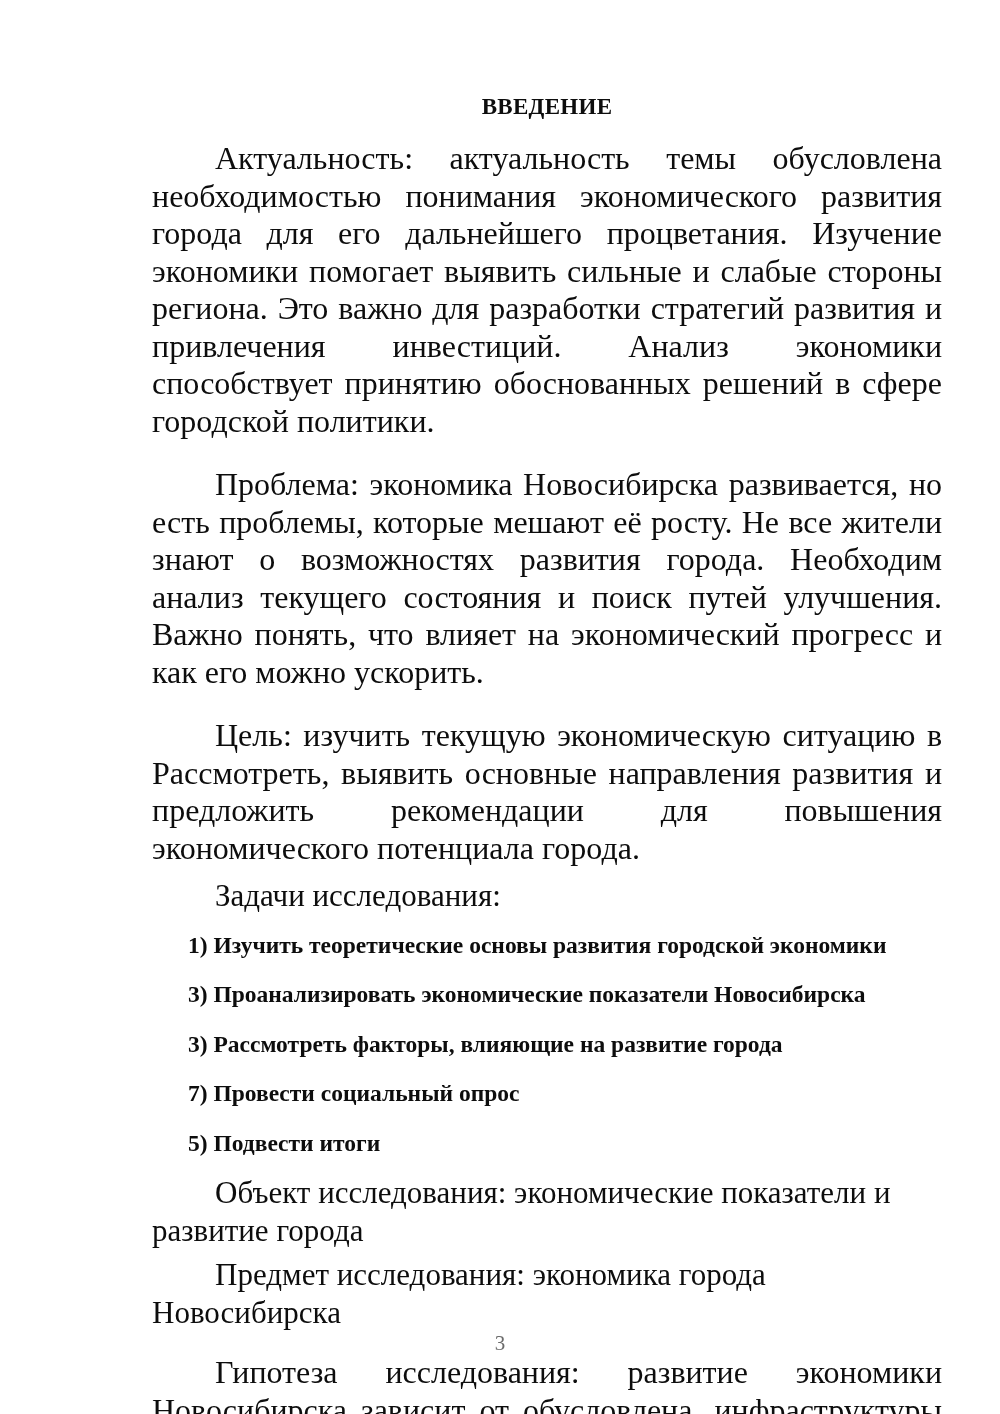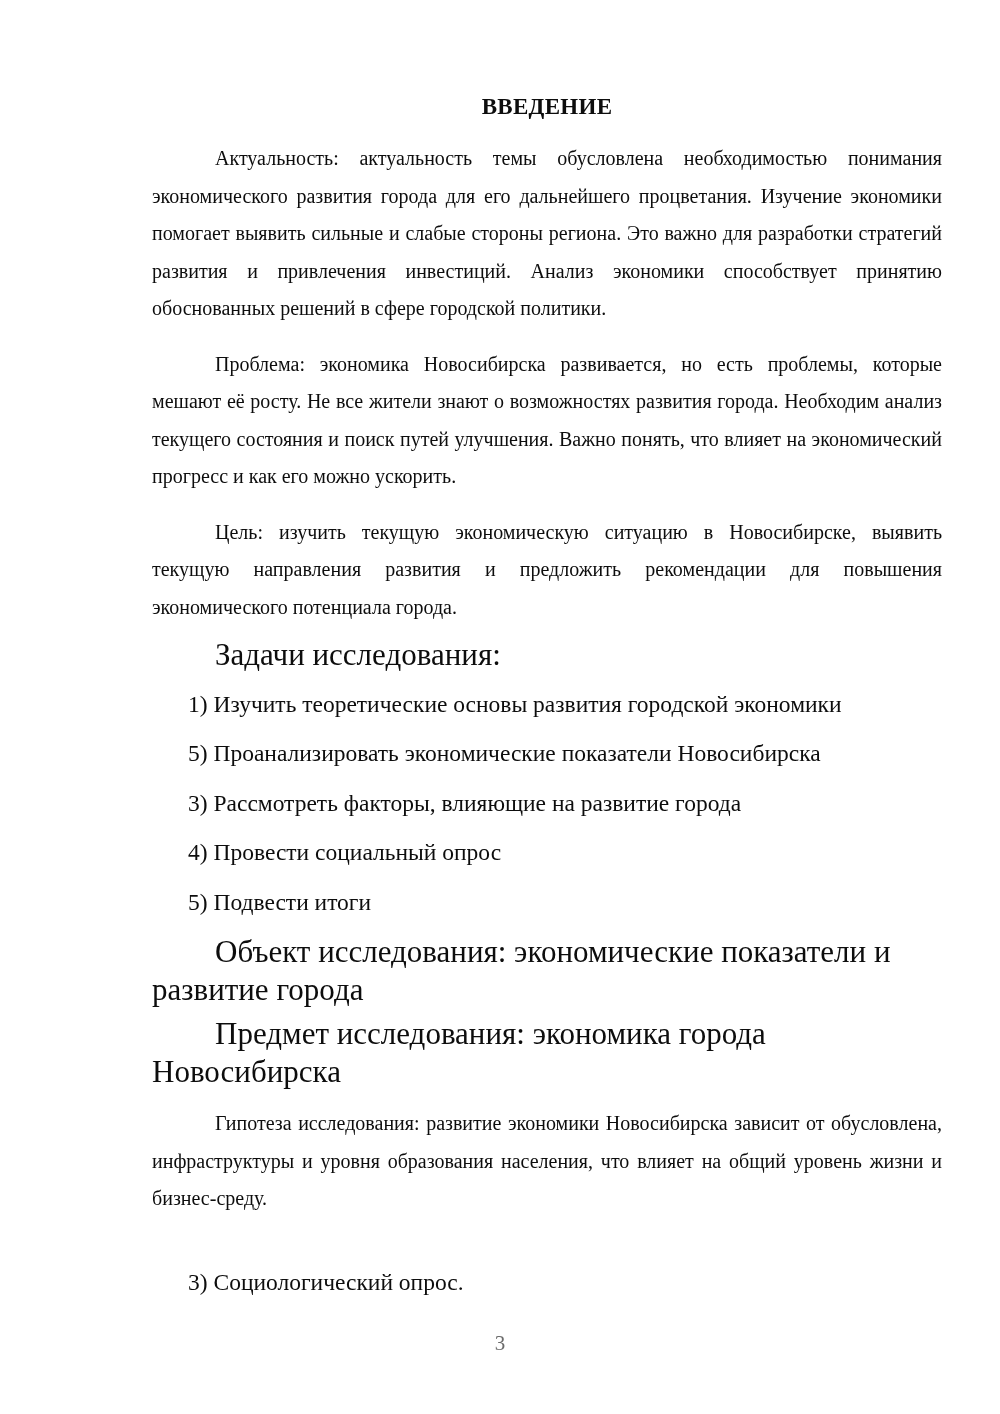--- a/index.html
+++ b/index.html
@@ -32,22 +32,22 @@
     font-size: 23px;
     font-weight: bold;
     text-align: center;
     letter-spacing: 0.3px;
     line-height: 30px;
     margin: 0 0 18px 0;
   }
 
   
   p.body-par {
-    margin: 8px 0 0 0;
-    font-size: 20px;
+    margin: 16px 0 0 0;
+    font-size: 32px;
     line-height: 37.5px;
     text-align: justify;
     text-justify: inter-word;
     text-indent: 63px;
     hyphens: none;
   }
 
   
   p.lead-line {
     margin: 0;
@@ -58,20 +58,21 @@
   }
 
   
   p.list-item {
     margin: 0;
     font-size: 23.5px;
     line-height: 37.5px;
     text-align: left;
     text-indent: 0;
     padding-left: 36px;
+    font-weight: bold;
   }
 
   .gap-par   { height: 10px; }
   .gap-small { height: 7px; }
   .gap-list  { height: 12px; }
 
   .page-number {
     position: absolute;
     left: 0;
     right: 0;
@@ -93,41 +94,41 @@
     <h1 class="doc-title">ВВЕДЕНИЕ</h1>
 
     <p class="body-par">Актуальность: актуальность темы обусловлена необходимостью понимания экономического развития города для его дальнейшего процветания. Изучение экономики помогает выявить сильные и слабые стороны региона. Это важно для разработки стратегий развития и привлечения инвестиций. Анализ экономики способствует принятию обоснованных решений в сфере городской политики.</p>
 
     <div class="gap-par"></div>
 
     <p class="body-par">Проблема: экономика Новосибирска развивается, но есть проблемы, которые мешают её росту. Не все жители знают о возможностях развития города. Необходим анализ текущего состояния и поиск путей улучшения. Важно понять, что влияет на экономический прогресс и как его можно ускорить.</p>
 
     <div class="gap-par"></div>
 
-    <p class="body-par">Цель: изучить текущую экономическую ситуацию в Новосибирске, выявить текущую направления развития и предложить рекомендации для повышения экономического потенциала города.</p>
+    <p class="body-par">Цель: изучить текущую экономическую ситуацию в Рассмотреть, выявить основные направления развития и предложить рекомендации для повышения экономического потенциала города.</p>
 
     <div class="gap-par"></div>
 
     <p class="lead-line">Задачи исследования:</p>
 
     <div class="gap-list"></div>
 
     <p class="list-item">1) Изучить теоретические основы развития городской экономики</p>
 
     <div class="gap-list"></div>
 
-    <p class="list-item">5) Проанализировать экономические показатели Новосибирска</p>
+    <p class="list-item">3) Проанализировать экономические показатели Новосибирска</p>
 
     <div class="gap-list"></div>
 
     <p class="list-item">3) Рассмотреть факторы, влияющие на развитие города</p>
 
     <div class="gap-list"></div>
 
-    <p class="list-item">4) Провести социальный опрос</p>
+    <p class="list-item">7) Провести социальный опрос</p>
 
     <div class="gap-list"></div>
 
     <p class="list-item">5) Подвести итоги</p>
 
     <div class="gap-list"></div>
 
     <p class="lead-line">Объект исследования: экономические показатели и развитие города</p>
 
     <div class="gap-small"></div>

